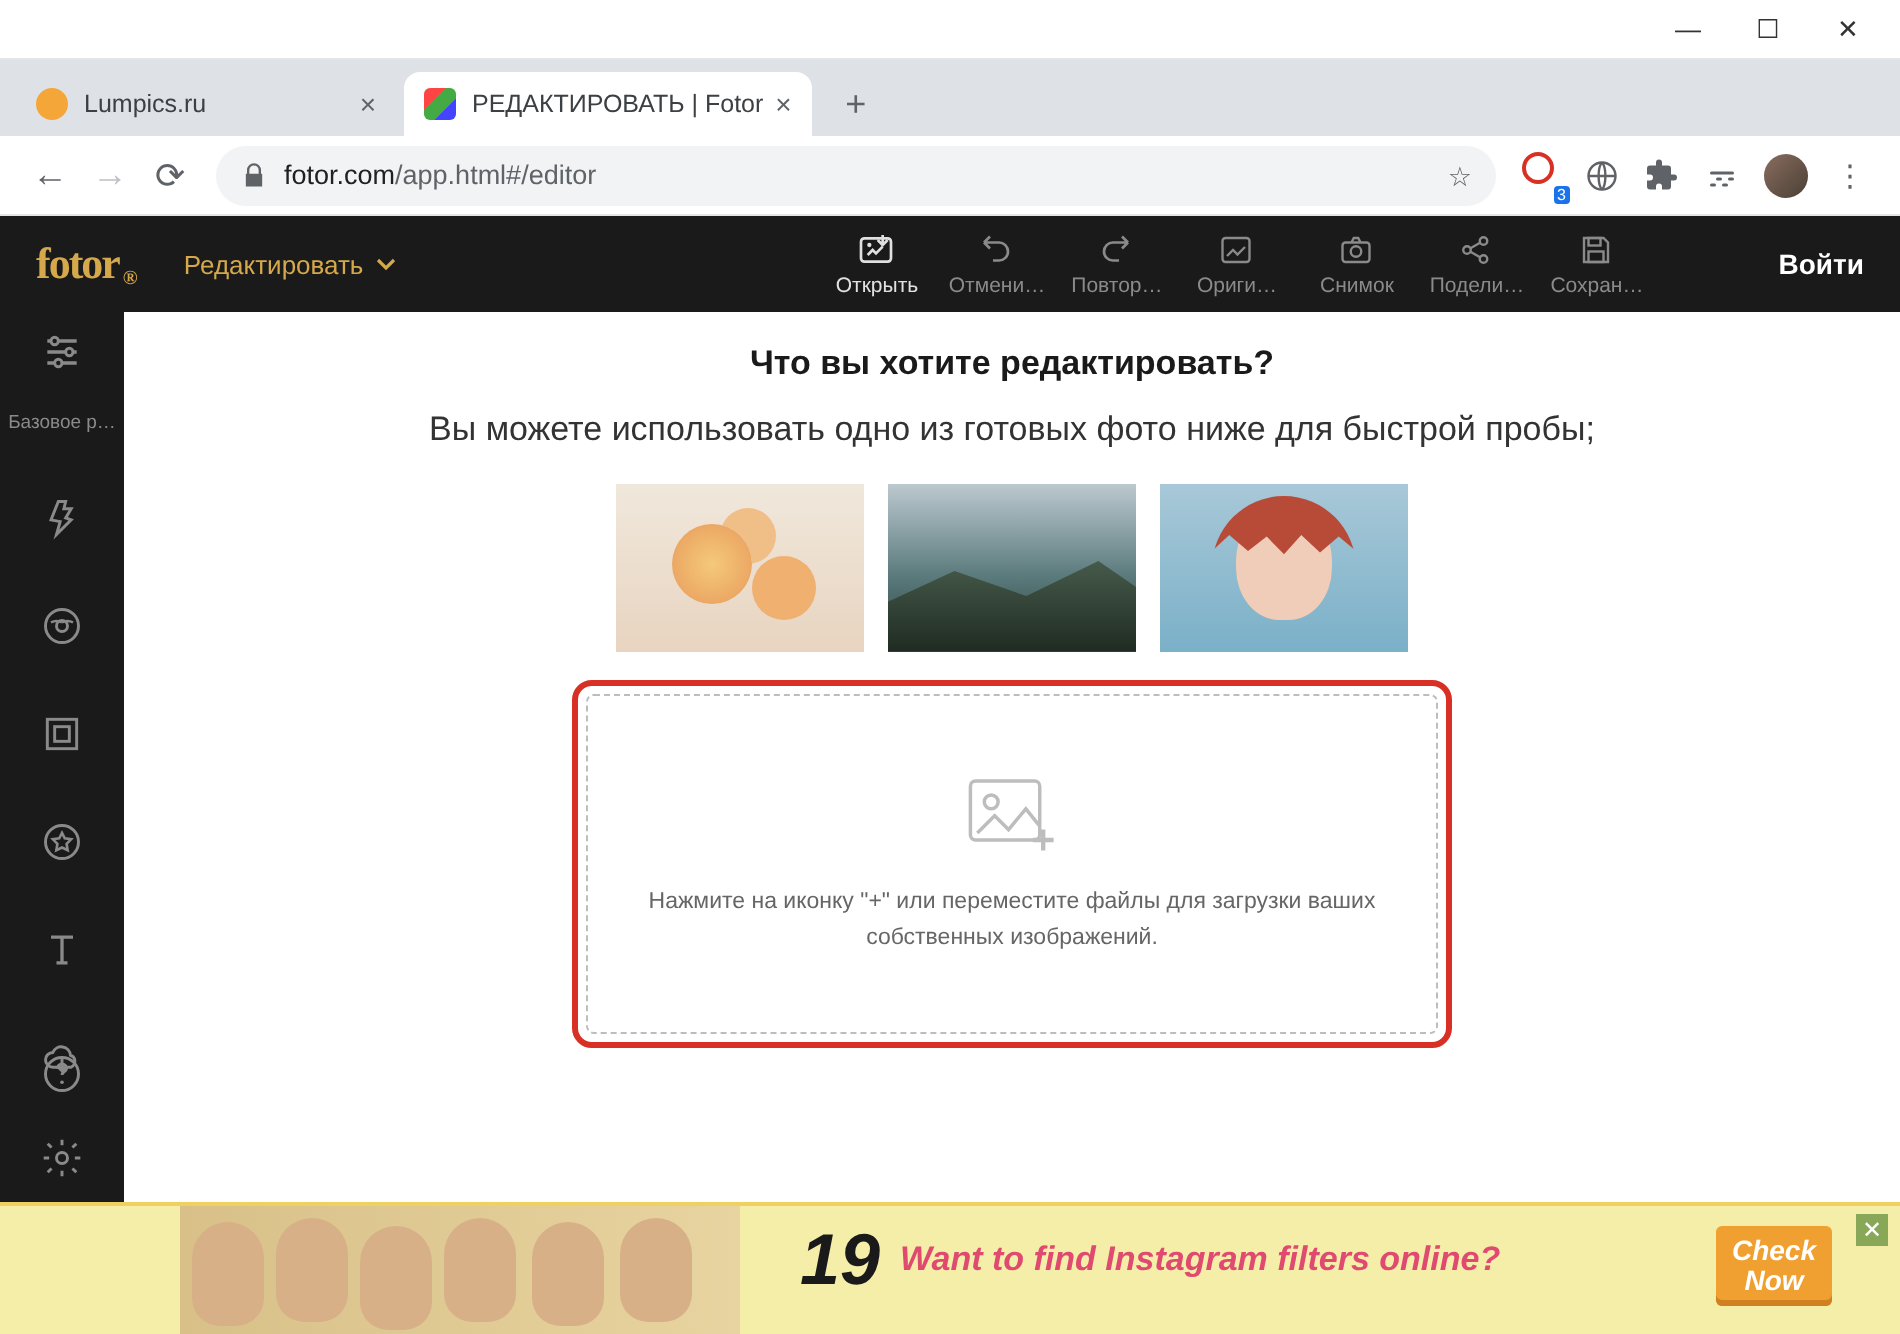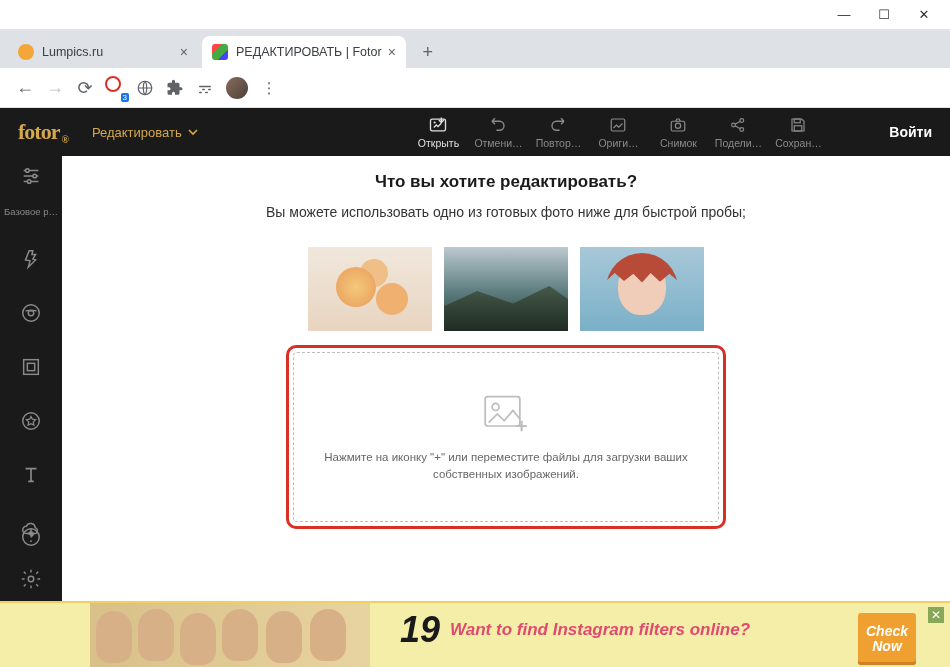--- a/index.html
+++ b/index.html
@@ -47,21 +47,21 @@
 
 
 .appbody { display: flex; height: calc(667px - 30px - 38px - 40px - 48px - 66px); background: #1a1a1a; }
 .sidebar { width: 62px; background: #1a1a1a; display: flex; flex-direction: column; align-items: center; padding-top: 8px; gap: 30px; position: relative; }
 .sideicon { width: 24px; height: 24px; display: flex; align-items: center; justify-content: center; color: #8a8a8a; }
 .sidelabel { font-size: 9.5px; color: #8a8a8a; margin-top: -12px; }
 .sidebottom { position: absolute; bottom: 10px; display: flex; flex-direction: column; gap: 18px; align-items: center; }
 
 .canvas { flex: 1; background: #fff; border-radius: 0; padding: 16px 20px 0; overflow: hidden; }
 .ctitle { text-align: center; font-size: 17px; font-weight: 700; color: #1a1a1a; margin-bottom: 10px; }
-.csub { text-align: center; font-size: 14px; color: #333; margin-bottom: 24px; line-height: 1.5; }
+.csub { text-align: center; font-size: 17px; color: #333; margin-bottom: 14px; line-height: 1.5; }
 .thumbs { display: flex; justify-content: center; gap: 12px; margin-bottom: 14px; }
 .thumb { width: 124px; height: 84px; border-radius: 0; }
 .thumb.t1 { background: linear-gradient(180deg, #f0e8dc 0%, #e8d4c0 100%); position: relative; overflow: hidden; }
 .thumb.t1::before { content:""; position:absolute; width: 40px; height: 40px; border-radius: 50%; background: radial-gradient(circle, #f4c97a, #e89a5b); top: 20px; left: 28px; box-shadow: 36px 12px 0 -4px #efb070, 18px -14px 0 -6px #f0bf88; }
 .thumb.t2 { background: linear-gradient(180deg, #bcc9cf 0%, #5a7a7c 55%, #2b3f3a 100%); position: relative; overflow: hidden; }
 .thumb.t2::before { content:""; position:absolute; bottom:0; left:-10px; right:-10px; height:50px; background: linear-gradient(180deg, #4a5f4f, #1f2b22); clip-path: polygon(0 60%, 30% 20%, 55% 45%, 80% 10%, 100% 50%, 100% 100%, 0 100%); }
 .thumb.t3 { background: linear-gradient(180deg, #a8c8d8 0%, #7ab0c8 100%); position: relative; overflow: hidden; }
 .thumb.t3::before { content:""; position:absolute; width:48px; height:58px; border-radius: 50% 50% 45% 45%; background: #f0cdb8; top:10px; left:38px; }
 .thumb.t3::after { content:""; position:absolute; width:72px; height:40px; border-radius: 36px 36px 0 0; background: #b84a38; top:6px; left:26px; clip-path: polygon(0 0, 100% 0, 100% 70%, 88% 52%, 75% 72%, 62% 50%, 50% 74%, 38% 52%, 25% 70%, 12% 50%, 0 70%); }
 
@@ -73,21 +73,21 @@
 
 .adbar { height: 66px; background: #f5eea9; display: flex; align-items: center; position: relative; padding-left: 90px; border-top: 2px solid #f0d060; overflow: hidden; }
 .adclose { position: absolute; top: 4px; right: 6px; width: 16px; height: 16px; background: #88a858; color: #fff; font-size: 12px; display: flex; align-items: center; justify-content: center; }
 .adimg { position: absolute; left: 90px; top: 0; bottom: 0; width: 280px; background: linear-gradient(90deg, #d8c088, #e8d4a0); overflow: hidden; }
 .adface { width: 36px; height: 52px; background: #d8b088; border-radius: 18px 18px 14px 14px; position: absolute; }
 .adtxt { position: absolute; left: 400px; top: 6px; display: flex; align-items: center; gap: 10px; }
 .adnum { font-size: 36px; font-weight: 900; color: #1a1a1a; font-style: italic; }
 .adlines { display: flex; flex-direction: column; }
 .adl1 { font-size: 17px; font-style: italic; font-weight: 700; color: #e04a70; }
 .adl2 { font-size: 19px; font-style: italic; font-weight: 900; color: #1a1a1a; }
-.adcta { position: absolute; right: 34px; top: 10px; width: 58px; height: 52px; background: #f0a030; border-radius: 3px; color: #fff; font-weight: 800; font-style: italic; font-size: 14px; display: flex; flex-direction: column; align-items: center; justify-content: center; line-height: 1.1; box-shadow: inset 0 -3px 0 #d08020; }
+.adcta { position: absolute; right: 34px; top: 10px; width: 58px; height: 40px; background: #f0a030; border-radius: 3px; color: #fff; font-weight: 800; font-style: italic; font-size: 14px; display: flex; flex-direction: column; align-items: center; justify-content: center; line-height: 1.1; box-shadow: inset 0 -3px 0 #d08020; }
 
 svg { display: block; }
 </style>
 </head>
 <body>
 
 <div class="titlebar">
   <div class="winbtn">—</div>
   <div class="winbtn">☐</div>
   <div class="winbtn">✕</div>
@@ -104,20 +104,29 @@
     <div class="title">РЕДАКТИРОВАТЬ | Fotor</div>
     <div class="close">×</div>
   </div>
   <div class="newtab">+</div>
 </div>
 
 <div class="addrbar">
   <div class="navbtn">←</div>
   <div class="navbtn disabled">→</div>
   <div class="navbtn">⟳</div>
+  <div class="omnibox">
+    <svg class="lock" viewBox="0 0 24 24">
+        <path fill="#5f6368" d="M6 10V7a6 6 0 1112 0v3h1v11H5V10h1zm2 0h8V7a4 4 0 10-8 0v3z"></path>
+      </svg>
+    <span class="urlbase">fotor.com</span>
+      <span class="urlpath">/app.html#/editor</span>
+    <span class="spacer"></span>
+    <span style="color:#5f6368">☆</span>
+  </div>
   <div class="exticon">
     <div class="extbadge">
         <div class="circ"></div>
         <div class="num">3</div>
       </div>
   </div>
   <div class="exticon">
     <svg width="18" height="18" viewBox="0 0 24 24">
         <circle cx="12" cy="12" r="9" fill="none" stroke="#5f6368" stroke-width="1.6"></circle>
         <path d="M3 12h18M12 3c3 3 3 15 0 18M12 3c-3 3-3 15 0 18" fill="none" stroke="#5f6368" stroke-width="1.6"></path>

